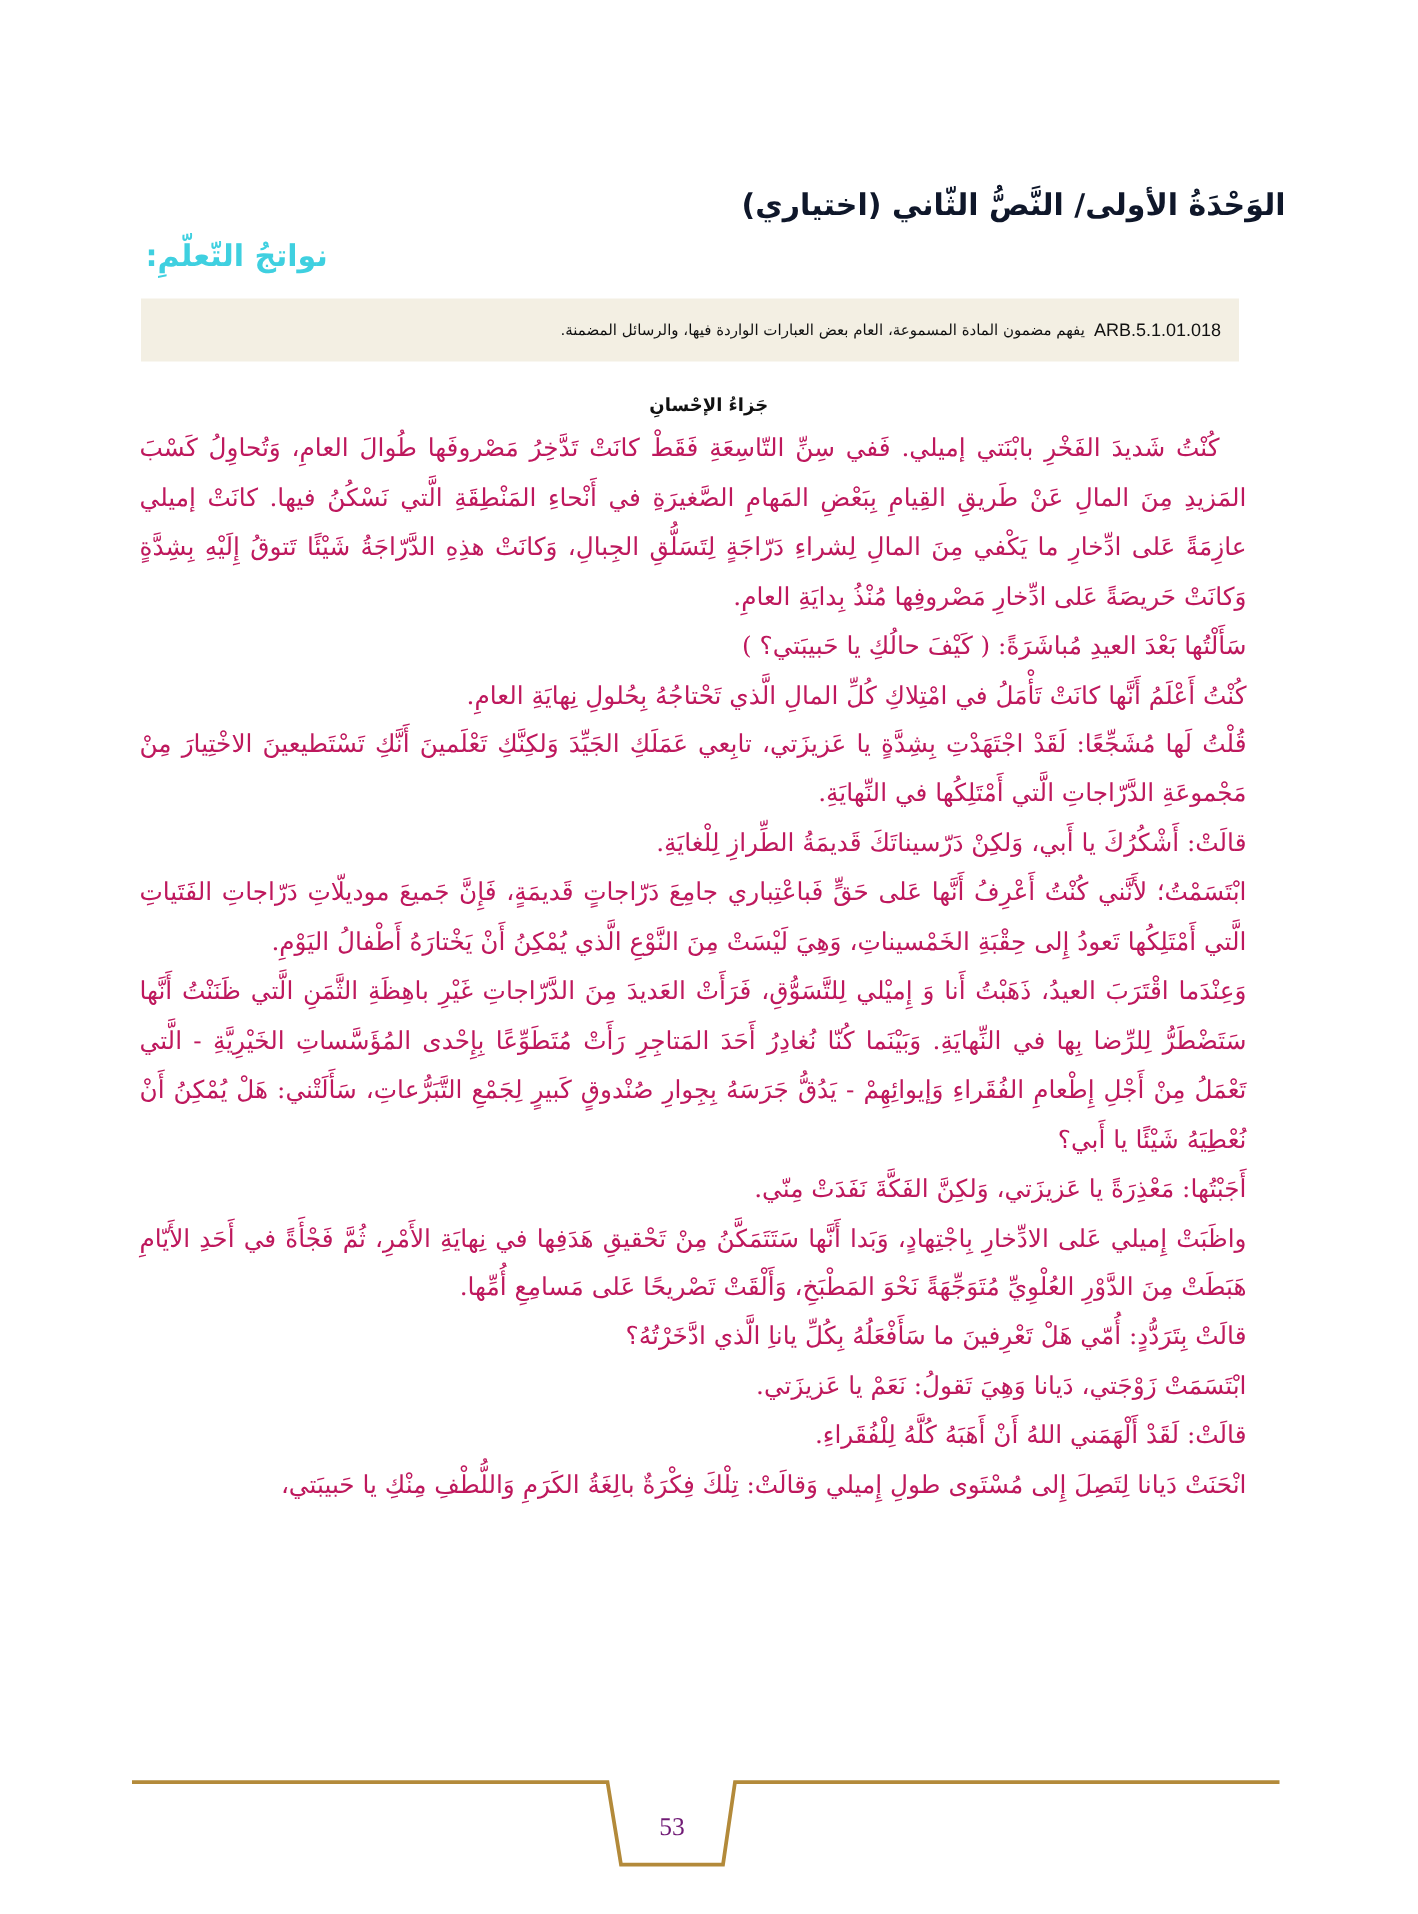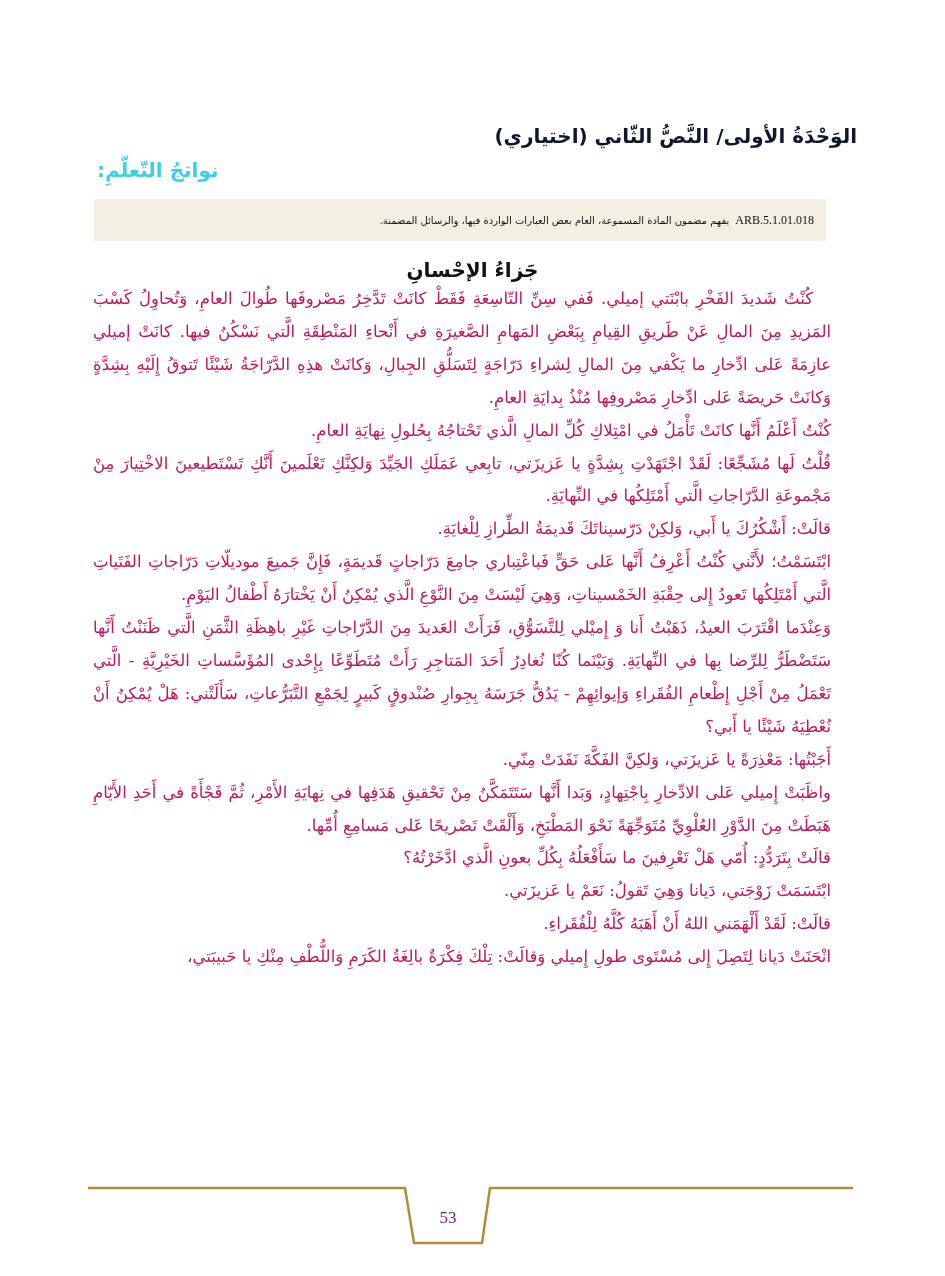--- a/index.html
+++ b/index.html
@@ -7,25 +7,25 @@
          font-family: "DejaVu Sans", sans-serif; color: #111; }
   .page { position: absolute; left: 0; top: 0; width: 945px; height: 1276px; }
 
   .unit-title { position: absolute; right: 88px; top: 122px; width: 760px; direction: rtl; text-align: right;
                 font-family: "DejaVu Sans", sans-serif; font-weight: bold; font-size: 20px; color: #0f172a; line-height: 28px; }
   .outcomes-title { position: absolute; right: 88px; top: 156px; width: 760px; direction: rtl; text-align: left;
                 font-family: "DejaVu Sans", sans-serif; font-weight: bold; font-size: 20px; line-height: 28px; }
 
   .outcome-box { position: absolute; left: 94px; top: 199px; width: 732px; height: 42px; background: #f3efe3;
                  direction: rtl; display: flex; align-items: center; padding-right: 12px; box-sizing: border-box; }
-  .outcome-code { font-family: Liberation Serif, serif; font-size: 12px; color: #111; margin-left: 6px; direction: ltr; }
+  .outcome-code { font-family: Liberation Sans, sans-serif; font-size: 12px; color: #111; margin-left: 6px; direction: ltr; }
   .outcome-text { font-family: "DejaVu Sans", sans-serif; font-size: 10px; color: #111; }
 
   .story-title { position: absolute; left: 0; width: 945px; top: 256px; text-align: center; direction: rtl;
-                 font-family: "DejaVu Sans", sans-serif; font-weight: bold; font-size: 20px; line-height: 28px; }
+                 font-family: "DejaVu Sans", sans-serif; font-weight: bold; font-size: 12px; line-height: 28px; }
 
   .story { position: absolute; left: 93px; top: 283px; width: 738px; direction: rtl;
            font-family: "DejaVu Serif", serif; font-size: 16.5px; line-height: 32.9px; color: #be185d; }
   .story p { margin: 0; text-align: justify; text-align-last: right; }
   .story p.indent { text-indent: 18px; }
 
   .footer-svg { position: absolute; left: 0; top: 0; }
   .page-number { position: absolute; left: 418px; width: 60px; top: 1208px; text-align: center;
                  font-family: "Liberation Serif", serif; font-size: 17px; color: #701a75; }
 </style>
@@ -39,28 +39,29 @@
 
   <div class="outcome-box" style="background: rgb(243, 239, 227);">
     <span class="outcome-code">ARB.5.1.01.018</span>
     <span class="outcome-text">يفهم مضمون المادة المسموعة، العام بعض العبارات الواردة فيها، والرسائل المضمنة.</span>
   </div>
 
   <div class="story-title">جَزاءُ الإحْسانِ</div>
 
   <div class="story">
     <p class="indent">كُنْتُ شَديدَ الفَخْرِ بابْنَتي إميلي. فَفي سِنِّ التّاسِعَةِ فَقَطْ كانَتْ تَدَّخِرُ مَصْروفَها طُوالَ العامِ، وَتُحاوِلُ كَسْبَ المَزيدِ مِنَ المالِ عَنْ طَريقِ القِيامِ بِبَعْضِ المَهامِ الصَّغيرَةِ في أَنْحاءِ المَنْطِقَةِ الَّتي نَسْكُنُ فيها. كانَتْ إميلي عازِمَةً عَلى ادِّخارِ ما يَكْفي مِنَ المالِ لِشراءِ دَرّاجَةٍ لِتَسَلُّقِ الجِبالِ، وَكانَتْ هذِهِ الدَّرّاجَةُ شَيْئًا تَتوقُ إِلَيْهِ بِشِدَّةٍ وَكانَتْ حَريصَةً عَلى ادِّخارِ مَصْروفِها مُنْذُ بِدايَةِ العامِ.</p>
+    <p>سَأَلْتُها بَعْدَ العيدِ مُباشَرَةً: ( كَيْفَ حالُكِ يا حَبيبَتي؟ )</p>
     <p>كُنْتُ أَعْلَمُ أَنَّها كانَتْ تَأْمَلُ في امْتِلاكِ كُلِّ المالِ الَّذي تَحْتاجُهُ بِحُلولِ نِهايَةِ العامِ.</p>
     <p>قُلْتُ لَها مُشَجِّعًا: لَقَدْ اجْتَهَدْتِ بِشِدَّةٍ يا عَزيزَتي، تابِعي عَمَلَكِ الجَيِّدَ وَلكِنَّكِ تَعْلَمينَ أَنَّكِ تَسْتَطيعينَ الاخْتِيارَ مِنْ مَجْموعَةِ الدَّرّاجاتِ الَّتي أَمْتَلِكُها في النِّهايَةِ.</p>
     <p>قالَتْ: أَشْكُرُكَ يا أَبي، وَلكِنْ دَرّسيناتَكَ قَديمَةُ الطِّرازِ لِلْغايَةِ.</p>
     <p>ابْتَسَمْتُ؛ لأَنَّني كُنْتُ أَعْرِفُ أَنَّها عَلى حَقٍّ فَباعْتِباري جامِعَ دَرّاجاتٍ قَديمَةٍ، فَإِنَّ جَميعَ موديلّاتِ دَرّاجاتِ الفَتَياتِ الَّتي أَمْتَلِكُها تَعودُ إِلى حِقْبَةِ الخَمْسيناتِ، وَهِيَ لَيْسَتْ مِنَ النَّوْعِ الَّذي يُمْكِنُ أَنْ يَخْتارَهُ أَطْفالُ اليَوْمِ.</p>
     <p>وَعِنْدَما اقْتَرَبَ العيدُ، ذَهَبْتُ أَنا وَ إِميْلي لِلتَّسَوُّقِ، فَرَأَتْ العَديدَ مِنَ الدَّرّاجاتِ غَيْرِ باهِظَةِ الثَّمَنِ الَّتي ظَنَنْتُ أَنَّها سَتَضْطَرُّ لِلرِّضا بِها في النِّهايَةِ. وَبَيْنَما كُنّا نُغادِرُ أَحَدَ المَتاجِرِ رَأَتْ مُتَطَوِّعًا بِإِحْدى المُؤَسَّساتِ الخَيْرِيَّةِ - الَّتي تَعْمَلُ مِنْ أَجْلِ إِطْعامِ الفُقَراءِ وَإيوائِهِمْ - يَدُقُّ جَرَسَهُ بِجِوارِ صُنْدوقٍ كَبيرٍ لِجَمْعِ التَّبَرُّعاتِ، سَأَلَتْني: هَلْ يُمْكِنُ أَنْ نُعْطِيَهُ شَيْئًا يا أَبي؟</p>
     <p>أَجَبْتُها: مَعْذِرَةً يا عَزيزَتي، وَلكِنَّ الفَكَّةَ نَفَدَتْ مِنّي.</p>
     <p>واظَبَتْ إِميلي عَلى الادِّخارِ بِاجْتِهادٍ، وَبَدا أَنَّها سَتَتَمَكَّنُ مِنْ تَحْقيقِ هَدَفِها في نِهايَةِ الأَمْرِ، ثُمَّ فَجْأَةً في أَحَدِ الأَيّامِ هَبَطَتْ مِنَ الدَّوْرِ العُلْوِيِّ مُتَوَجِّهَةً نَحْوَ المَطْبَخِ، وَأَلْقَتْ تَصْريحًا عَلى مَسامِعِ أُمِّها.</p>
-    <p>قالَتْ بِتَرَدُّدٍ: أُمّي هَلْ تَعْرِفينَ ما سَأَفْعَلُهُ بِكُلِّ بعونِ الَّذي ادَّخَرْتُهُ؟</p>
+    <p>قالَتْ بِتَرَدُّدٍ: أُمّي هَلْ تَعْرِفينَ ما سَأَفْعَلُهُ بِكُلِّ ياناِ الَّذي ادَّخَرْتُهُ؟</p>
     <p>ابْتَسَمَتْ زَوْجَتي، دَيانا وَهِيَ تَقولُ: نَعَمْ يا عَزيزَتي.</p>
     <p>قالَتْ: لَقَدْ أَلْهَمَني اللهُ أَنْ أَهَبَهُ كُلَّهُ لِلْفُقَراءِ.</p>
     <p>انْحَنَتْ دَيانا لِتَصِلَ إِلى مُسْتَوى طولِ إِميلي وَقالَتْ: تِلْكَ فِكْرَةٌ بالِغَةُ الكَرَمِ وَاللُّطْفِ مِنْكِ يا حَبيبَتي،</p>
   </div>
 
   <svg class="footer-svg" width="945" height="1276">
     <polyline id="footer-line" points="88,1188 405,1188 414,1243 482,1243 490,1188 853,1188" fill="none" stroke="#b38a3a" stroke-width="2.5" stroke-linejoin="miter"></polyline>
   </svg>
   <div class="page-number">53</div>
 </div>

